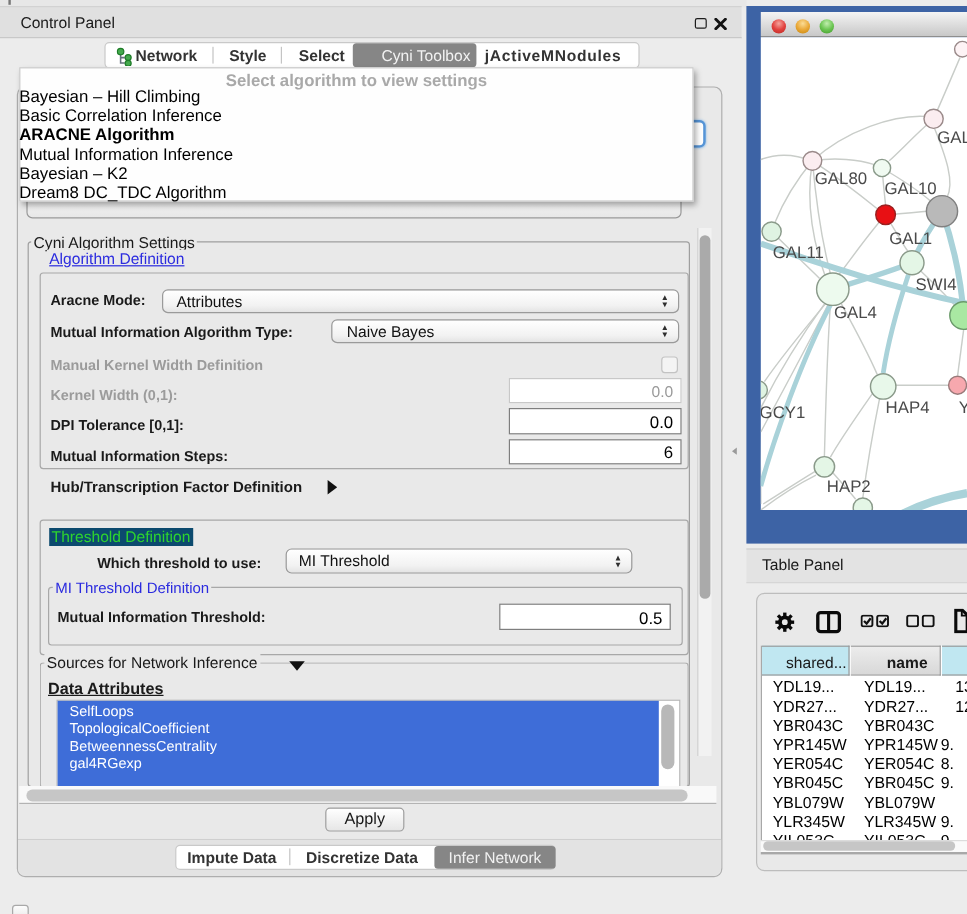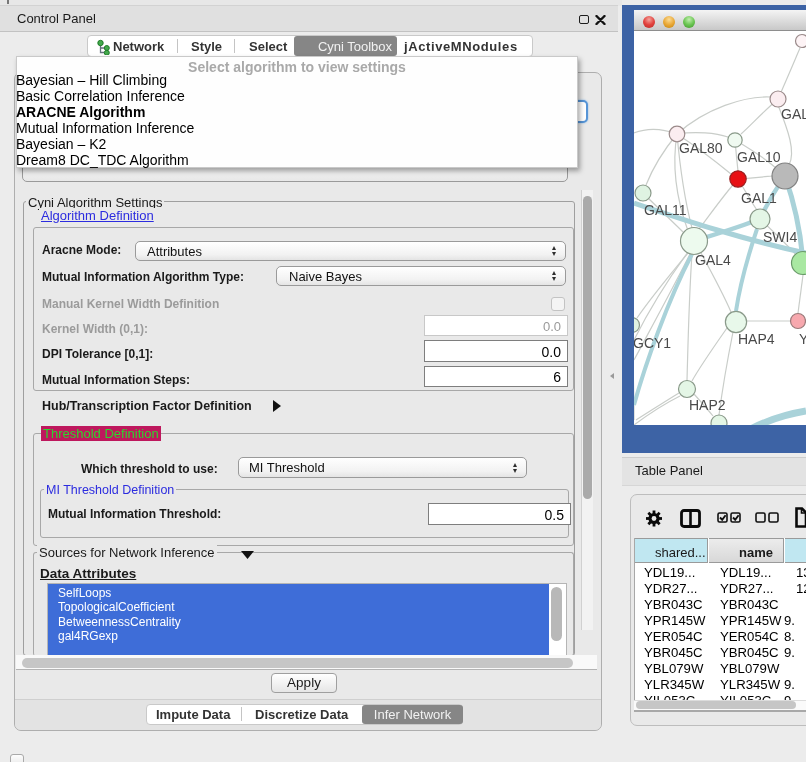--- a/index.html
+++ b/index.html
@@ -78,30 +78,30 @@
 <div class="abs" style="left:424px;top:315px;width:144px;height:21px;background:#fff;border:1px solid #c8c8c8;font-size:13px;color:#9a9a9a;text-align:right;padding:3px 6px 0 0;">0.0</div>
 <div class="abs" style="left:424px;top:340px;width:144px;height:22px;background:#fff;border:1px solid #7e7e7e;font-size:14px;color:#000;text-align:right;padding:3px 6px 0 0;">0.0</div>
 <div class="abs" style="left:424px;top:366px;width:144px;height:21px;background:#fff;border:1px solid #7e7e7e;font-size:14px;color:#000;text-align:right;padding:2px 6px 0 0;">6</div>
 
 <div class="abs b" style="left:42px;top:399px;font-size:12.5px;color:#1a1a1a;">Hub/Transcription Factor Definition</div>
 <svg class="abs" style="left:271px;top:399px;" width="12" height="14" viewBox="0 0 12 14">
     <path d="M2 1 L10 7 L2 13 Z" fill="#111"></path>
   </svg>
 
 <div class="abs" style="left:33px;top:433px;width:541px;height:113px;border:1px solid #a8a8a8;border-radius:3px;"></div>
-<div class="abs" style="left:41px;top:426px;background:#be185d;padding:0 2px;font-size:13px;color:#2ed42e;">Threshold Definition</div>
+<div class="abs" style="left:41px;top:440px;background:#0c4a6e;padding:0 2px;font-size:13px;color:#2ed42e;">Threshold Definition</div>
 
 <div class="abs b" style="left:81px;top:462px;font-size:12px;color:#1a1a1a;">Which threshold to use:</div>
 <div class="combo abs" style="left:238px;top:457px;width:289px;height:21px;"></div>
 <div class="abs" style="left:249px;top:460px;font-size:13px;color:#111;">MI Threshold</div>
 
 <div class="abs" style="left:40px;top:489px;width:529px;height:49px;border:1px solid #a8a8a8;border-radius:3px;"></div>
 <div class="abs" style="left:44px;top:483px;background:#e9e9e9;padding:0 2px;font-size:12.5px;color:#2b2bdf;">MI Threshold Definition</div>
 <div class="abs b" style="left:48px;top:507px;font-size:12px;color:#1a1a1a;">Mutual Information Threshold:</div>
-<div class="abs" style="left:428px;top:503px;width:143px;height:22px;background:#fff;border:1px solid #7e7e7e;font-size:14px;color:#000;text-align:right;padding:3px 6px 0 0;">0.5</div>
+<div class="abs" style="left:416px;top:503px;width:143px;height:22px;background:#fff;border:1px solid #7e7e7e;font-size:14px;color:#000;text-align:right;padding:3px 6px 0 0;">0.5</div>
 
 <div class="abs" style="left:33px;top:552px;width:541px;height:104px;border:1px solid #a8a8a8;border-radius:3px;border-bottom:none;"></div>
 <div class="abs" style="left:37px;top:545px;background:#e9e9e9;padding:0 2px;font-size:13px;color:#1a1a1a;">Sources for Network Inference</div>
 <svg class="abs" style="left:240px;top:550px;" width="15" height="10" viewBox="0 0 15 10">
     <path d="M1 1 L14 1 L7.5 9 Z" fill="#111"></path>
   </svg>
 <div class="abs b" style="left:40px;top:566px;font-size:13.5px;color:#1a1a1a;text-decoration:underline;">Data Attributes</div>
 
 <div class="abs" style="left:47px;top:583px;width:520px;height:73px;background:#ffffff;border:1px solid #b5b5b5;"></div>
 <div class="abs" style="left:48px;top:584px;width:501px;height:71px;background:#3e6dd8;"></div>

